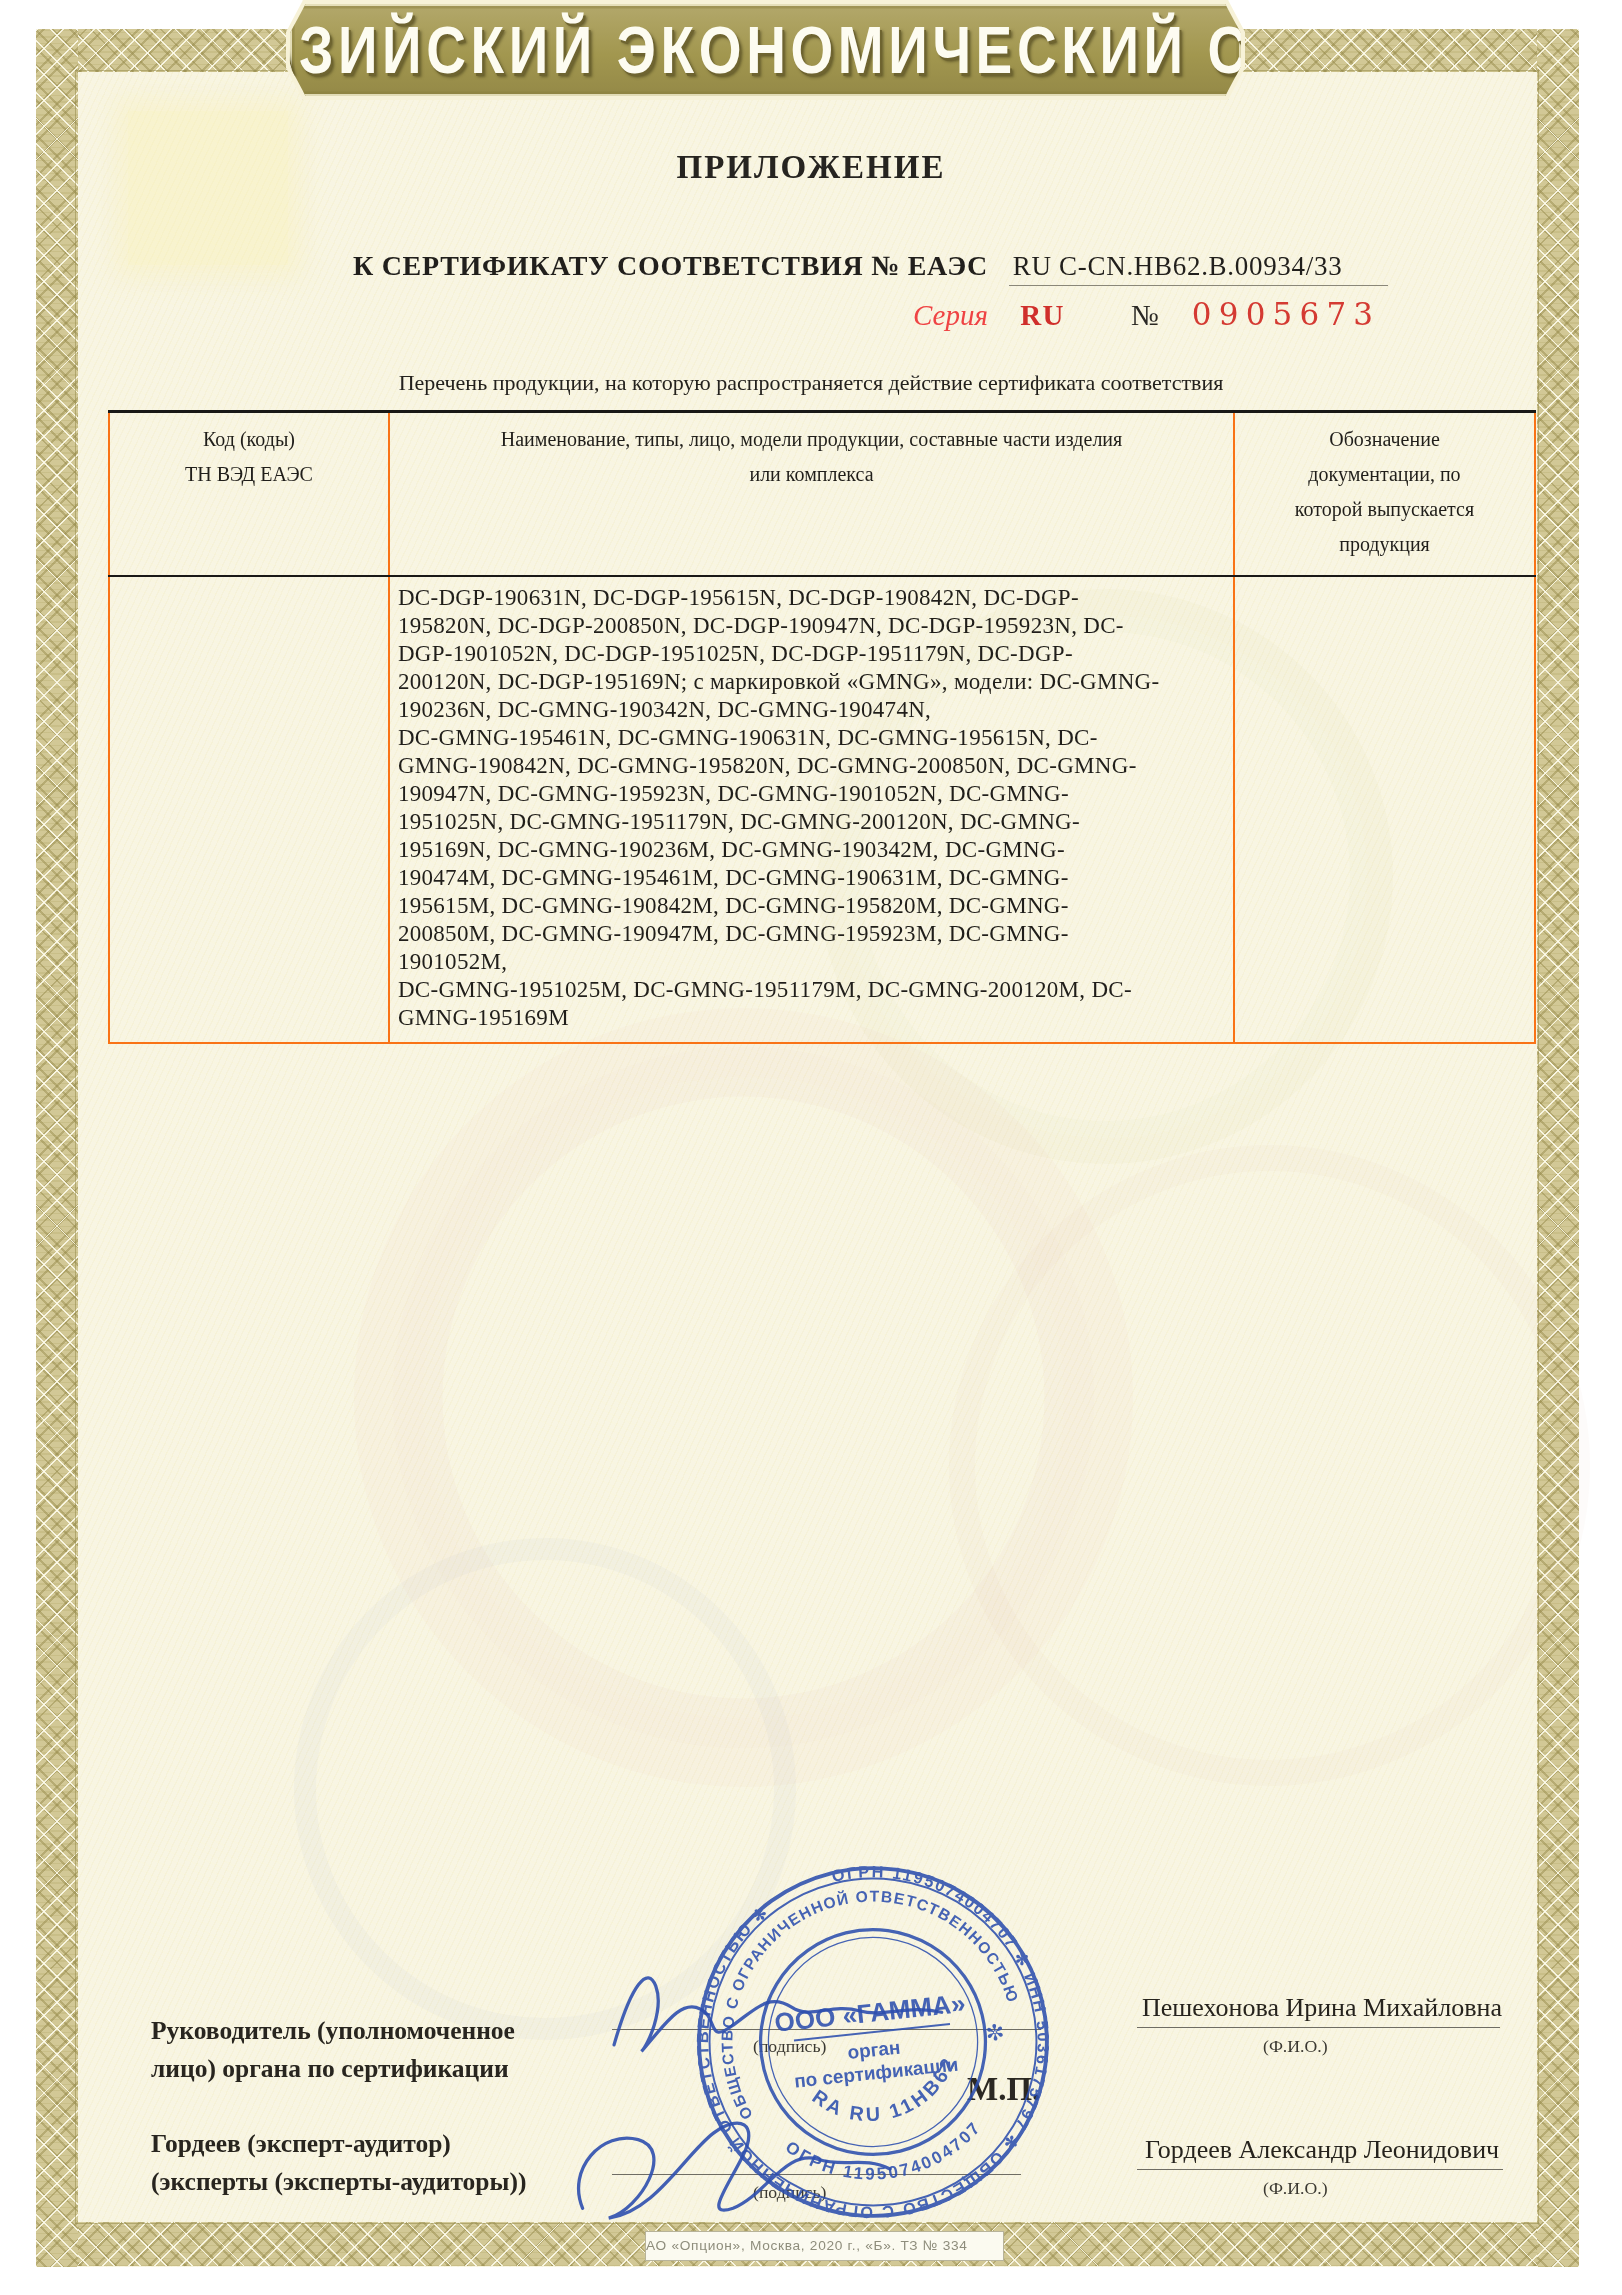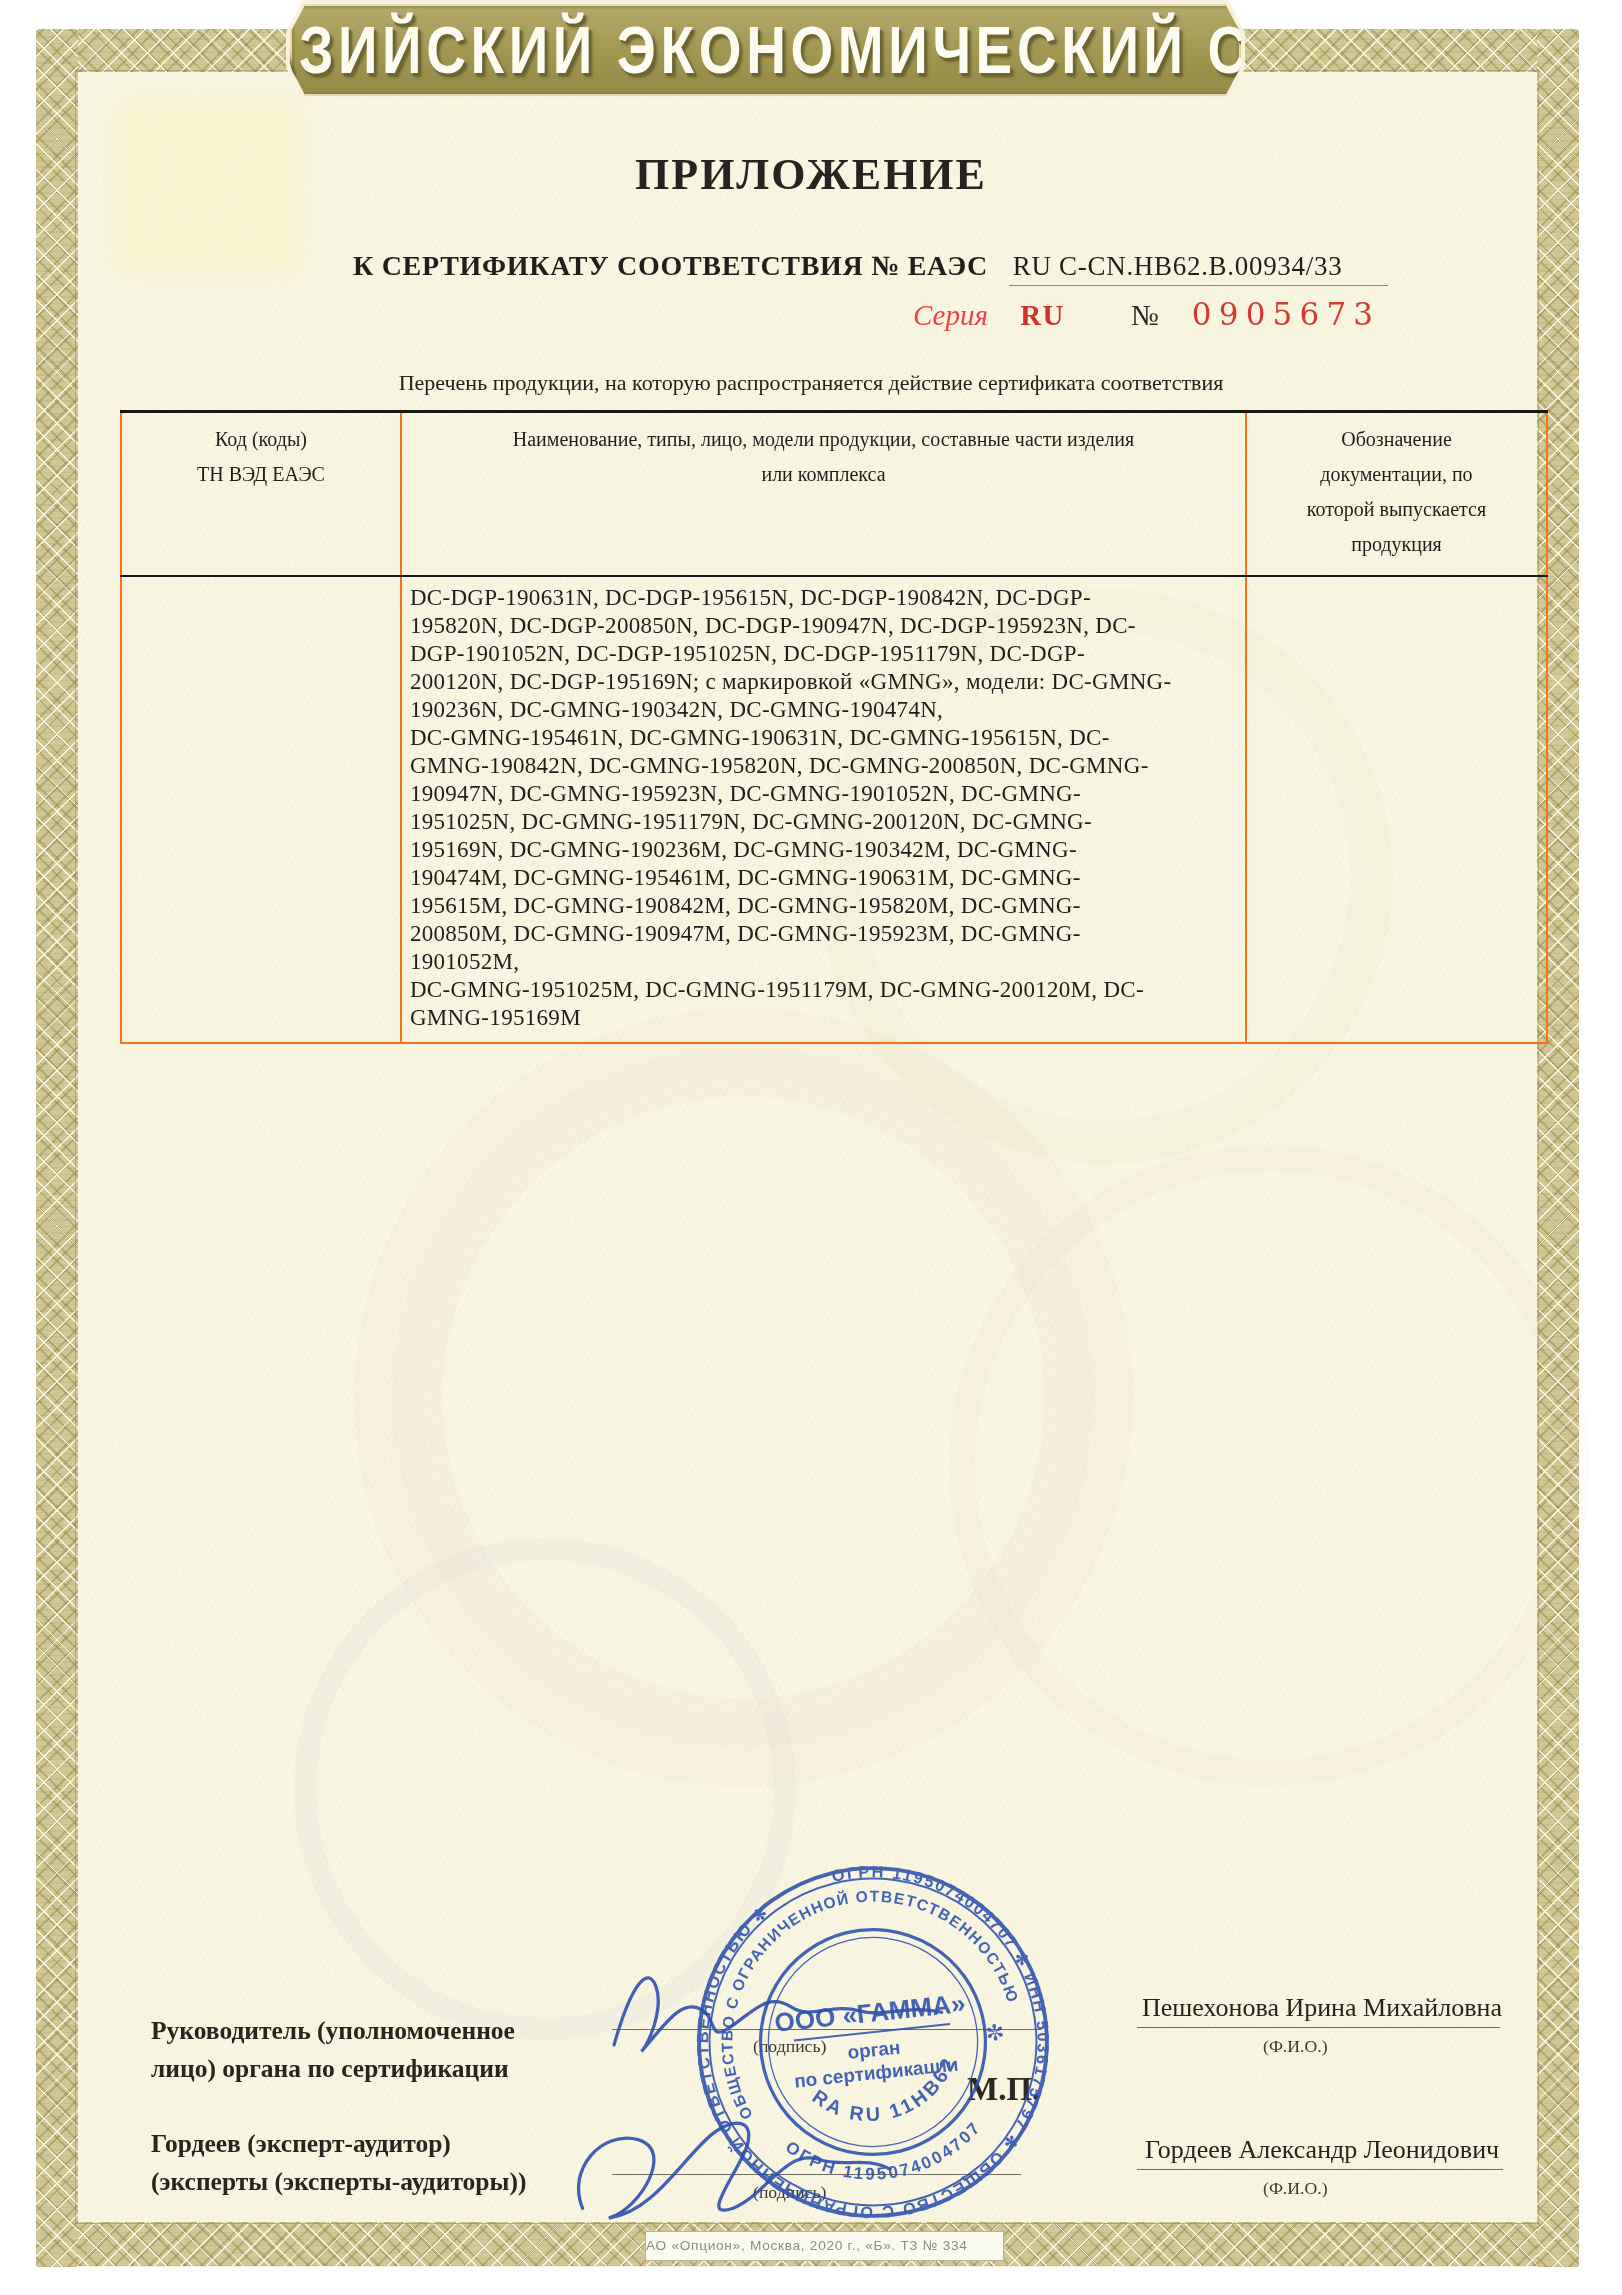--- a/index.html
+++ b/index.html
@@ -43,35 +43,35 @@
   .banner{position:absolute;left:3.9px;top:3.9px;width:951px;height:92px;
       background:linear-gradient(#b3a86b 0%,#a2974f 55%,#948947 100%);
       clip-path:polygon(15.7px 0%,calc(100% - 15.7px) 0%,100% 32%,100% 68%,calc(100% - 15.7px) 100%,15.7px 100%,0% 68%,0% 32%);
       box-shadow:inset 0 0 0 2px rgba(252,248,220,.75), inset 0 0 0 4.6px rgba(135,124,60,.45);
       display:flex;align-items:center;justify-content:center;}
   .banner-text{font-family:"Liberation Sans",sans-serif;font-weight:700;font-size:55px;
       letter-spacing:4.6px;color:#fdfcf1;transform:scaleY(1.22);white-space:nowrap;
       text-shadow:2px 2px 0 #6e6430, 3.3px 3.3px 2.6px rgba(58,52,20,.55);}
   
   .doc-title{position:absolute;left:0;top:149px;width:1622px;text-align:center;
-      font-size:44px;font-weight:700;letter-spacing:2px;color:#262420;}
+      font-size:33px;font-weight:700;letter-spacing:2px;color:#262420;}
   .cert-line{position:absolute;left:353px;top:250px;width:1152px;}
   .cert-label{display:inline-block;font-size:28px;font-weight:700;letter-spacing:0.7px;text-align:right;}
   .cert-number{display:inline-block;font-size:27px;margin-left:18.3px;padding:0 9.2px 2.6px 3.9px;
       border-bottom:1.3px solid #8a8779;letter-spacing:0.7px;min-width:366px;}
   .series-line{position:absolute;left:913px;top:296px;white-space:nowrap;font-size:29px;}
   .series-label{color:#ef4444;font-style:italic;}
   .series-value{color:#d02f2b;font-weight:700;margin-left:25px;letter-spacing:1.3px;}
   .number-sign{margin-left:59px;color:#2a2824;}
   .serial-number{color:#d43a32;margin-left:26px;letter-spacing:7.2px;font-size:31px;
       font-family:"DejaVu Serif",serif;}
   
   .tbl-caption{position:absolute;left:0;top:370px;width:1622px;text-align:center;
       font-size:22px;color:#23211d;}
-  .products-table{position:absolute;left:120px;top:410px;width:1381px;border-collapse:collapse;
+  .products-table{position:absolute;left:108px;top:410px;width:1381px;border-collapse:collapse;
       table-layout:fixed;}
   .products-table td{border:2px solid #f97316;vertical-align:top;font-size:23px;
       color:#201e1a;}
   .products-table tr.hdr td{border-top:3.9px solid #191816;border-bottom:2.6px solid #191816;
       text-align:center;font-size:20px;line-height:1.75;padding:9.2px 6.5px 13px 6.5px;
       white-space:pre-line;}
   .col-code{width:265px;}
   .col-products{width:830px;}
   .col-docs{width:286px;}
   .cell-products{padding:6.5px 3.9px 10.5px 7.9px;line-height:28px;white-space:pre-line;

